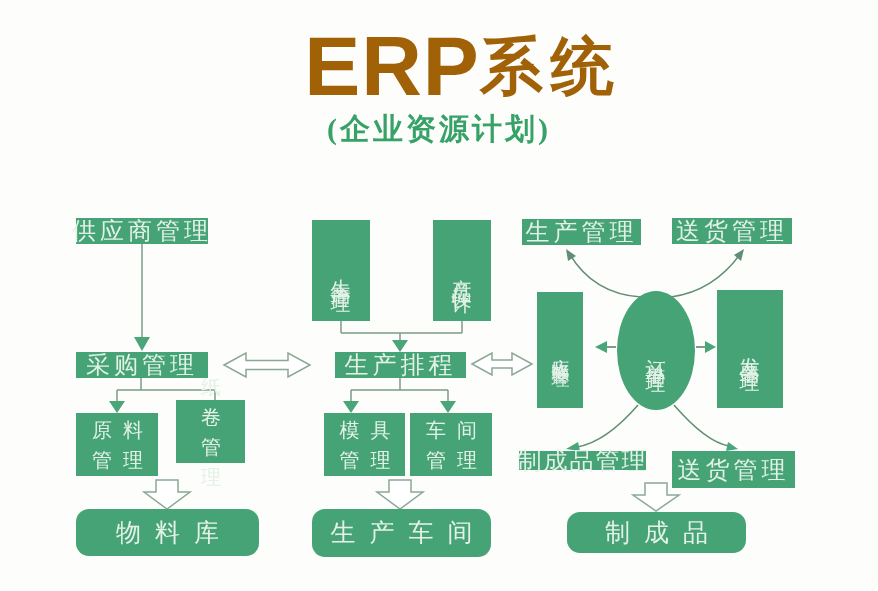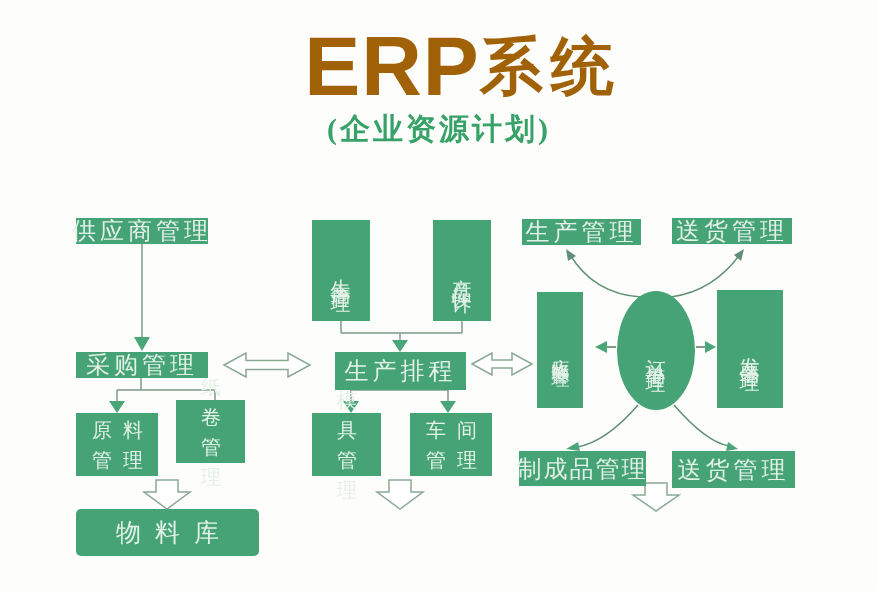--- a/index.html
+++ b/index.html
@@ -21,21 +21,21 @@
   .node {
     position:absolute; background:#45a376; color:#e3f1e7;
     display:flex; align-items:center; justify-content:center;
     box-sizing:border-box; text-align:center; line-height:1.5;
   }
   .node.h  { font-size:24px; letter-spacing:4px; white-space:nowrap; }
   .node.sq { font-size:20px; letter-spacing:11px; padding-left:12px; line-height:1.5; }
   .node.v  { writing-mode:vertical-rl; text-orientation:upright;
              font-size:20px; letter-spacing:5px; padding-top:5px; }
   .node.v5 { font-size:18px; letter-spacing:3px; padding-top:3px; }
-  .node.rounded { border-radius:5px; font-size:25px; letter-spacing:14px; padding-left:14px; }
+  .node.rounded { border-radius:13px; font-size:25px; letter-spacing:14px; padding-left:14px; }
   .node.ellipse { border-radius:50%; }
   
   svg.wires { position:absolute; left:0; top:0; width:878px; height:591px; }
 </style>
 </head>
 <body>
 
 <div class="stage">
 
   <svg class="wires" viewBox="0 0 878 591" fill="none" stroke="#7d9c88" stroke-width="1.5">
@@ -107,25 +107,27 @@
   </div>
 
   <div class="node h" style="left:76px;top:218px;width:132px;height:26px">供应商管理</div>
   <div class="node h" style="left:76px;top:352px;width:132px;height:26px">采购管理</div>
   <div class="node sq" style="left:76px;top:413px;width:82px;height:63px">原料管理</div>
   <div class="node sq" style="left:176px;top:400px;width:69px;height:63px">纸卷管理</div>
   <div class="node rounded" style="left:76px;top:509px;width:183px;height:47px">物料库</div>
 
   <div class="node v" style="left:312px;top:220px;width:58px;height:101px">生产管理</div>
   <div class="node v" style="left:433px;top:220px;width:58px;height:101px">产品设计</div>
-  <div class="node h" style="left:335px;top:352px;width:131px;height:38px">生产排程</div>
-  <div class="node sq" style="left:312px;top:413px;width:69px;height:63px">模具管理</div>
+  <div class="node h" style="left:335px;top:352px;width:131px;height:26px">生产排程</div>
+  <div class="node sq" style="left:324px;top:413px;width:81px;height:63px">模具管理</div>
   <div class="node sq" style="left:410px;top:413px;width:82px;height:63px">车间管理</div>
+  <div class="node rounded" style="left:312px;top:509px;width:179px;height:48px">生产车间</div>
 
   <div class="node h" style="left:522px;top:219px;width:119px;height:26px">生产管理</div>
   <div class="node h" style="left:672px;top:218px;width:120px;height:26px">送货管理</div>
   <div class="node v v5" style="left:537px;top:292px;width:46px;height:116px">应收款管理</div>
   <div class="node v ellipse" style="left:617px;top:291px;width:78px;height:119px">订单管理</div>
   <div class="node v" style="left:717px;top:290px;width:66px;height:118px">发票管理</div>
-  <div class="node h" style="left:519px;top:451px;width:127px;height:35px;letter-spacing:2px">制成品管理</div>
+  <div class="node h" style="left:519px;top:451px;width:127px;height:19px;letter-spacing:2px">制成品管理</div>
   <div class="node h" style="left:672px;top:451px;width:123px;height:37px">送货管理</div>
+  <div class="node rounded" style="left:567px;top:512px;width:179px;height:41px">制成品</div>
 
 </div>
 
 </body></html>

